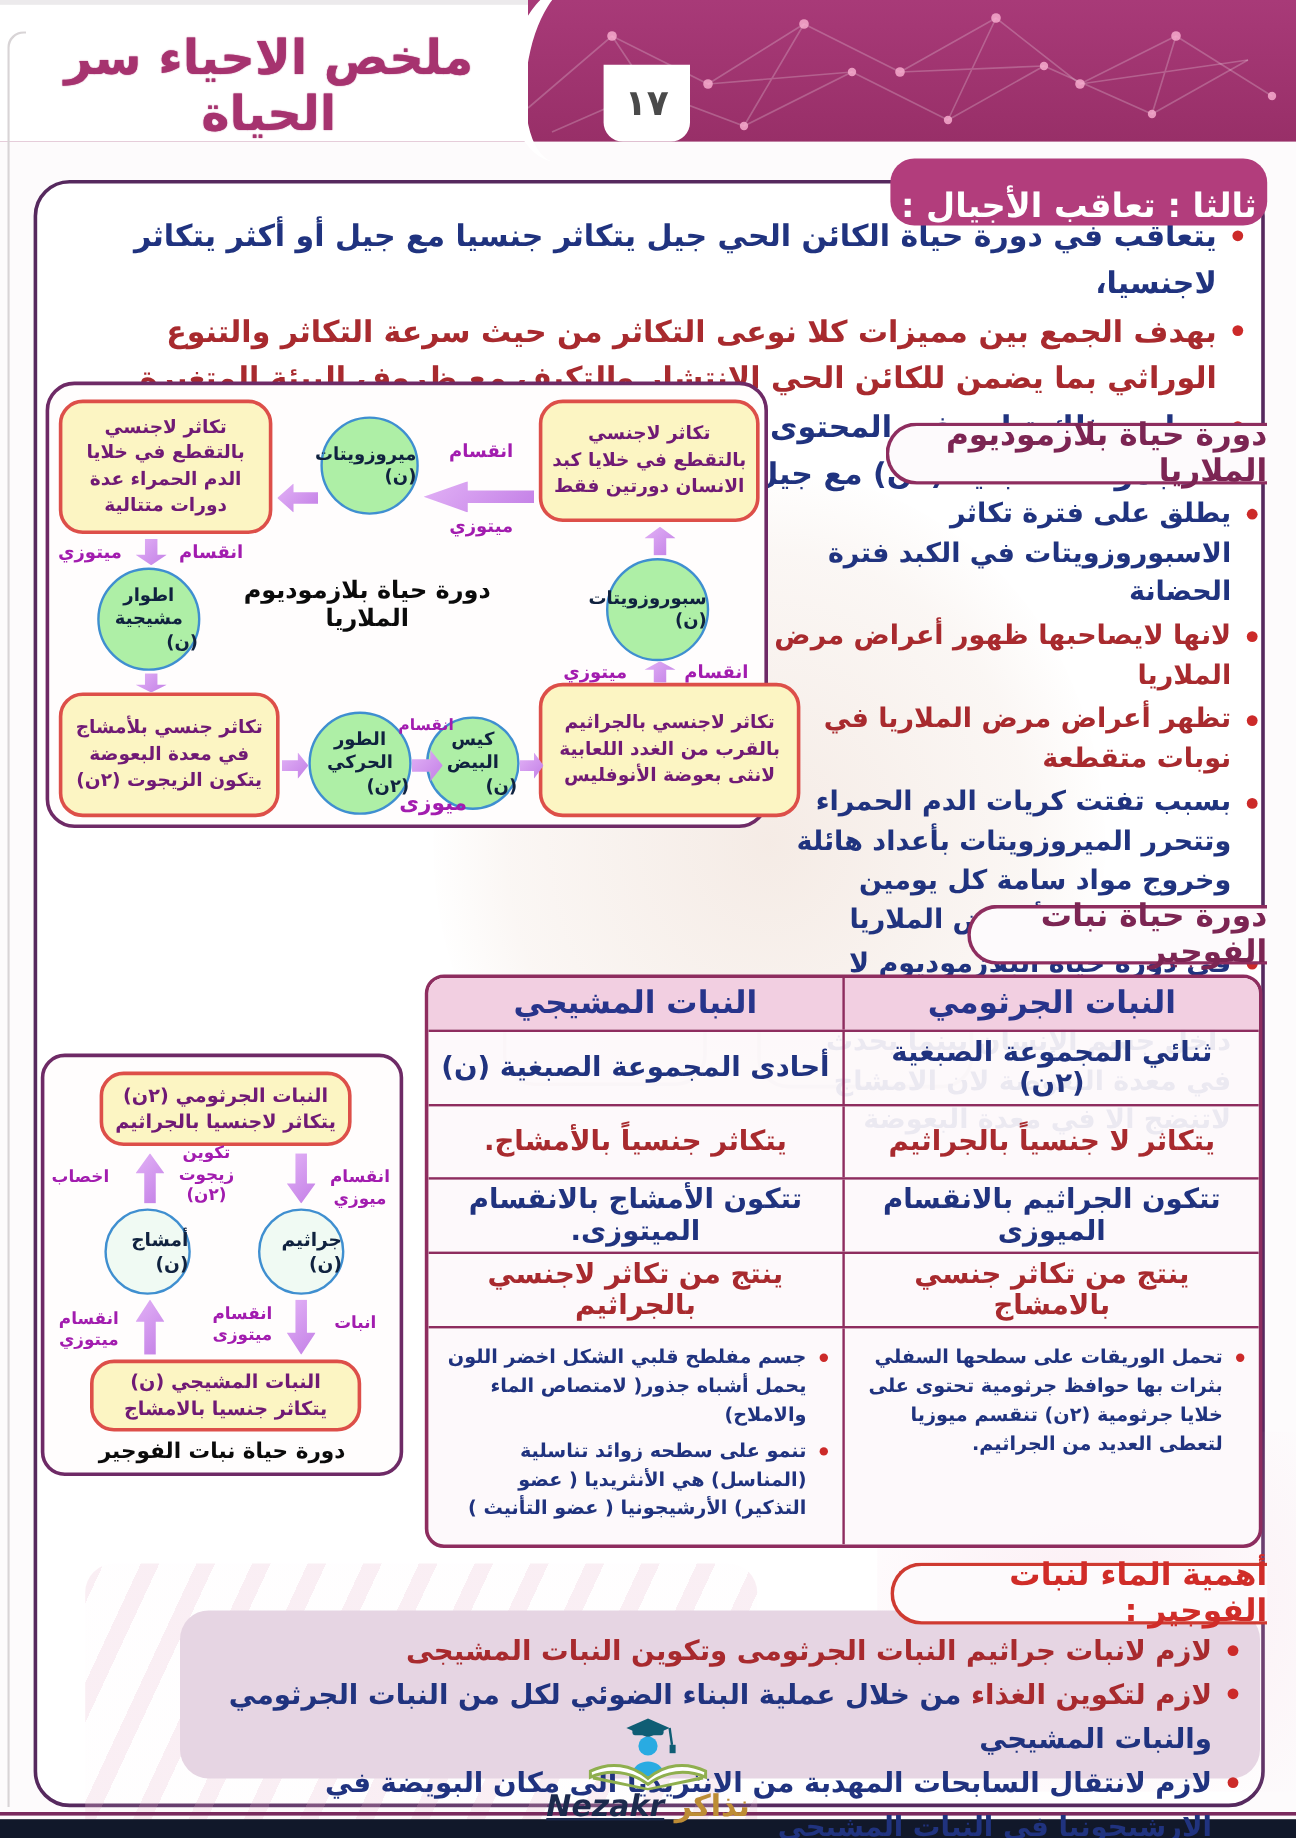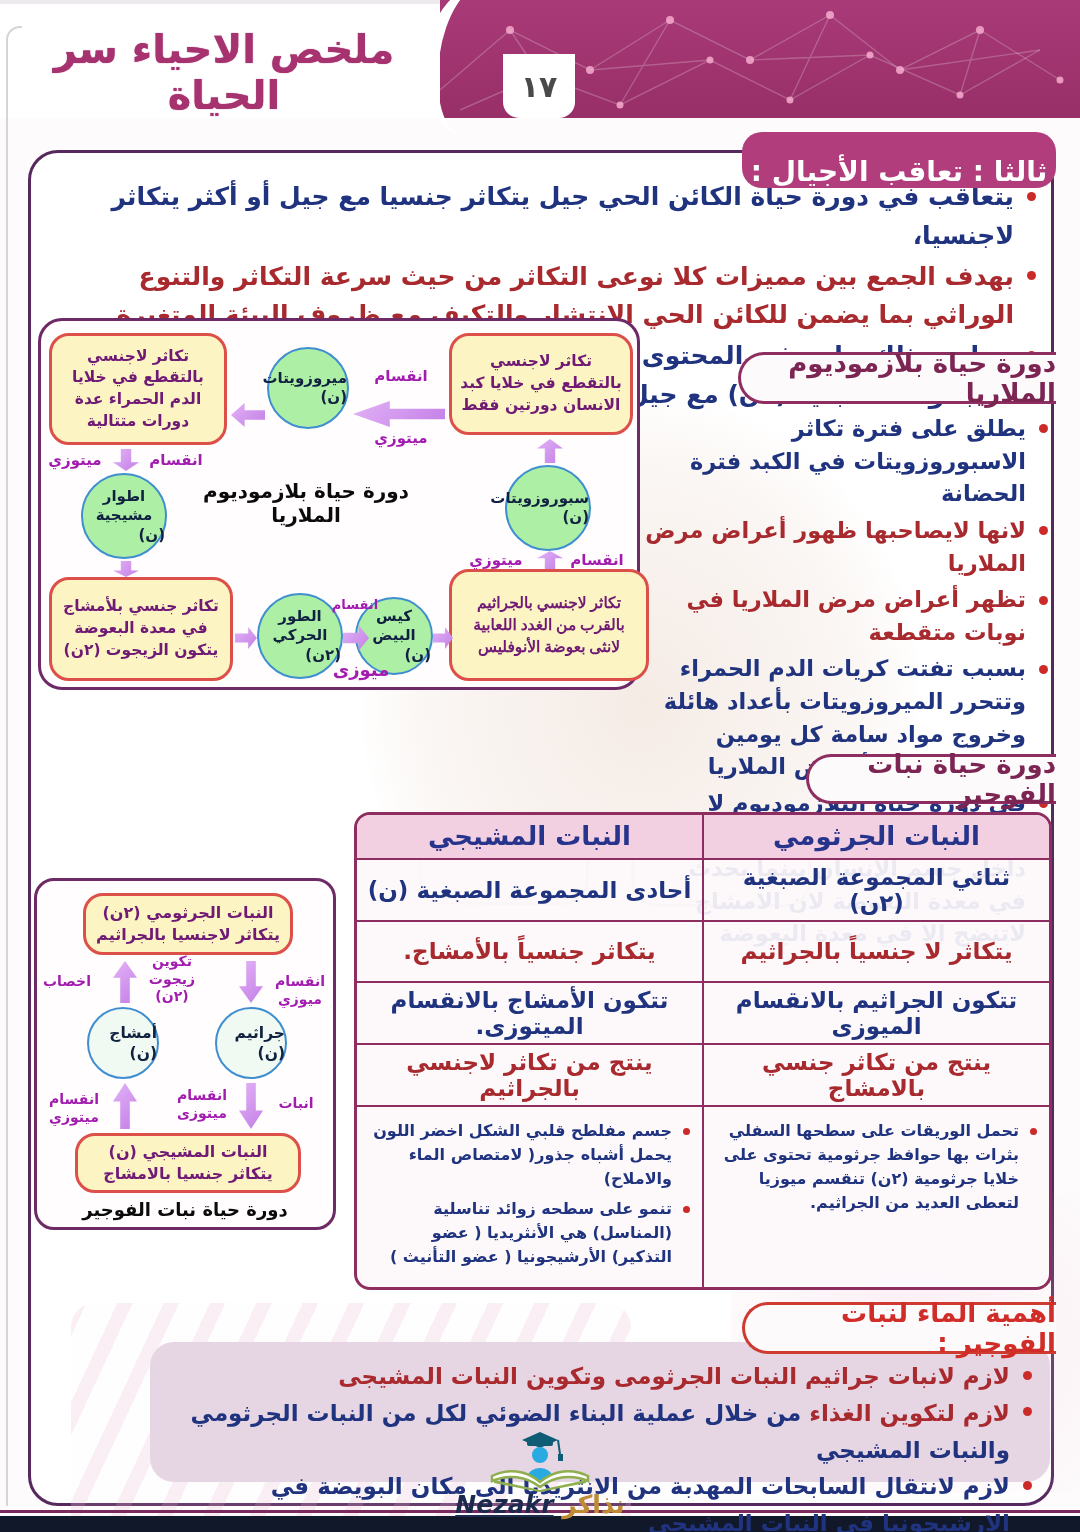--- a/index.html
+++ b/index.html
@@ -178,21 +178,21 @@
   <div class="bullets gen-bullets">
     <div class="bul"><span class="dot"></span><span class="txt c-blue">يتعاقب في دورة حياة الكائن الحي جيل يتكاثر جنسيا مع جيل أو أكثر يتكاثر لاجنسيا،</span></div>
     <div class="bul"><span class="dot"></span><span class="txt c-red">بهدف الجمع بين مميزات كلا نوعى التكاثر من حيث سرعة التكاثر والتنوع الوراثي بما يضمن للكائن الحي الانتشار والتكيف مع ظروف البيئة المتغيرة</span></div>
     <div class="bul"><span class="dot"></span><span class="txt c-blue">يصاحب ذلك تباين في المحتوى الصبغى لخلايا تلك الأجيال، فيتعاقب جيل ثنائي المجموعة الصبغية (٢ن) مع جيل أحادى المجموعة الصبغية (ن)</span></div>
   </div>
 
   <div class="diagram malaria">
     <div class="ybox" style="left:8px; top:12px; width:178px; height:112px;">تكاثر لاجنسي بالتقطع في خلايا الدم الحمراء عدة دورات متتالية</div>
     <div class="ybox" style="left:408px; top:12px; width:184px; height:102px;text-align:center;">تكاثر لاجنسي بالتقطع في خلايا كبد الانسان دورتين فقط</div>
     <div class="ybox" style="left:8px; top:256px; width:184px; height:104px;">تكاثر جنسي بلأمشاج في معدة البعوضة يتكون الزيجوت (٢ن)</div>
-    <div class="ybox" style="left:408px; top:248px; width:200px; height:112px;font-family:Liberation Serif, serif;">تكاثر لاجنسي بالجراثيم بالقرب من الغدد اللعابية لانثى بعوضة الأنوفليس</div>
+    <div class="ybox" style="left:408px; top:248px; width:218px; height:112px;">تكاثر لاجنسي بالجراثيم بالقرب من الغدد اللعابية لانثى بعوضة الأنوفليس</div>
 
     <div class="gcircle green" style="left:226px; top:26px; width:82px; height:82px;">
       <span>ميروزويتات</span>
       <span>(ن)</span>
     </div>
     <div class="gcircle green" style="left:40px; top:152px; width:86px; height:86px;">
       <span>اطوار مشيجية</span>
       <span>(ن)</span>
     </div>
     <div class="gcircle green" style="left:216px; top:272px; width:86px; height:86px;">

